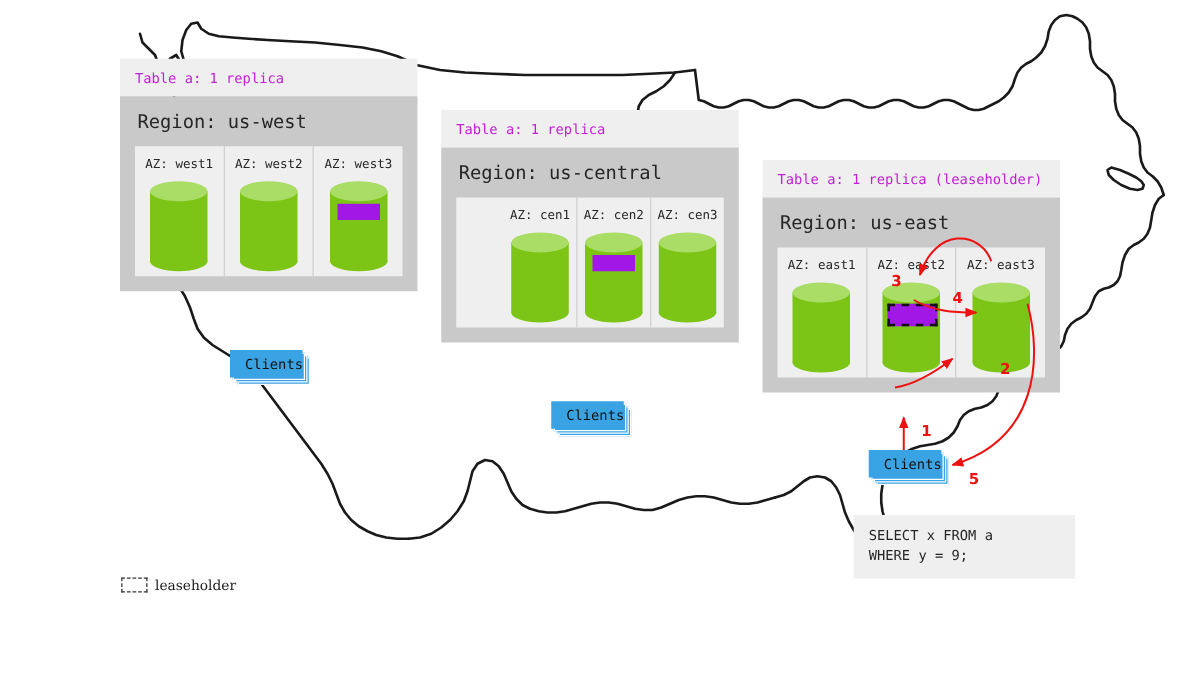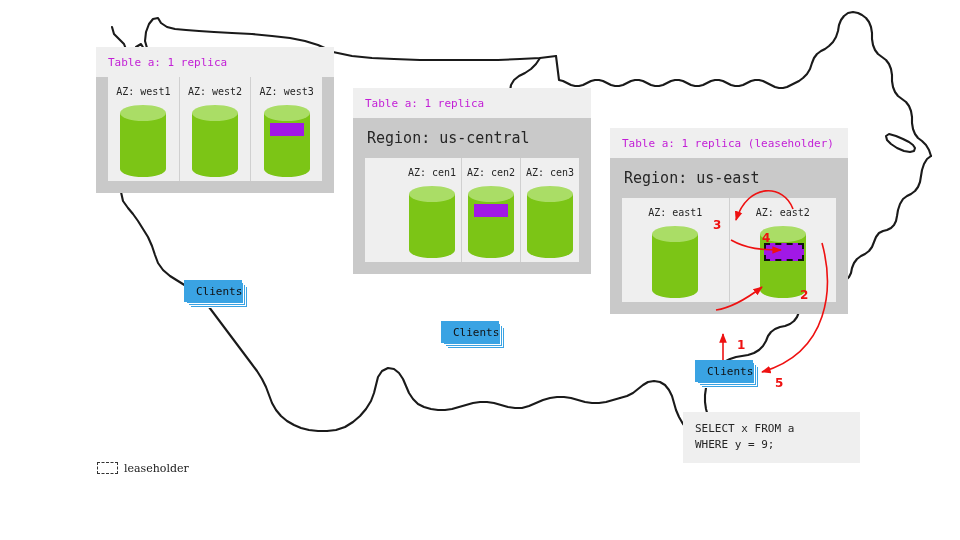--- a/index.html
+++ b/index.html
@@ -214,20 +214,21 @@
 
       <path d="M540,58 L536,64 L531,69 L525,73 L519,76 L514,80 L511,85 L510,91
                L512,97 L516,102 L521,106 L527,109 L533,111 L539,112 L545,112
                L551,111 L556,109 L561,106 L565,102 L568,97"></path>
     </g>
   </svg>
 
   <div class="region" id="region-west" style="left:96px;top:47px;width:238px;">
     <div class="region-head">Table a: 1 replica</div>
     <div class="region-body">
+      <div class="region-title">Region: us-west</div>
       <div class="az-row" style="height:104px;">
         <div class="az">
           <span class="az-label">AZ: west1</span>
           <div class="cyl" style="width:46px;height:72px;">
             <div class="bot"></div>
             <div class="body"></div>
             <div class="top"></div>
           </div>
         </div>
         <div class="az">
@@ -310,20 +311,28 @@
             <div class="top"></div>
           </div>
         </div>
         <div class="az">
           <span class="az-label">AZ: east2</span>
           <div class="cyl" style="width:46px;height:72px;">
             <div class="bot"></div>
             <div class="body"></div>
             <div class="top"></div>
             <div class="replica leaseholder" style="left:4px;top:17px;width:36px;height:14px;"></div>
+          </div>
+        </div>
+        <div class="az">
+          <span class="az-label">AZ: east3</span>
+          <div class="cyl" style="width:46px;height:72px;">
+            <div class="bot"></div>
+            <div class="body"></div>
+            <div class="top"></div>
           </div>
         </div>
       </div>
     </div>
     <div class="clients" style="left:85px;top:232px;width:58px;height:22px;">
       <div class="sheet" style="left:6px;top:6px;width:58px;height:22px;"></div>
       <div class="sheet" style="left:4px;top:4px;width:58px;height:22px;"></div>
       <div class="sheet" style="left:2px;top:2px;width:58px;height:22px;"></div>
       <div class="front" style="width:58px;height:22px;line-height:9px;">Clients</div>
     </div>

